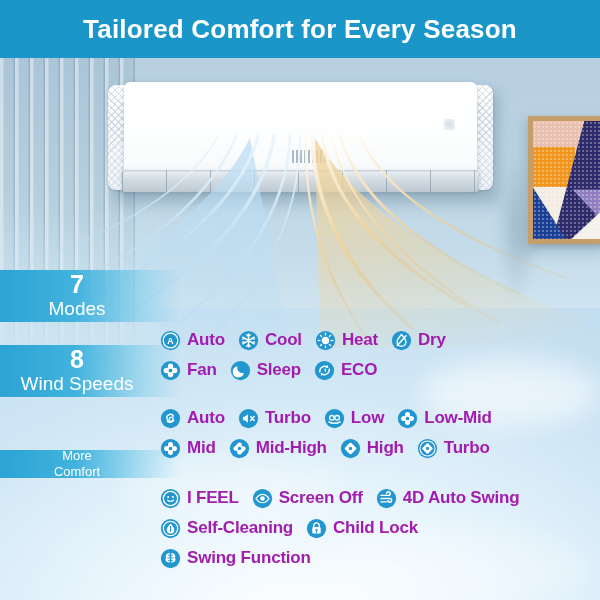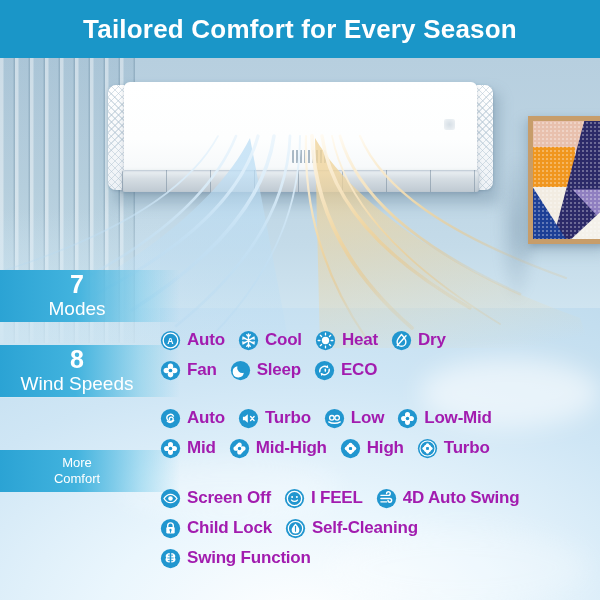--- a/index.html
+++ b/index.html
@@ -131,21 +131,21 @@
   
   .badge{
     position:absolute;left:0;height:46px;width:180px;
     background:linear-gradient(90deg,#2ba3d4 0%,#42b3de 42%,rgba(104,198,232,.45) 78%,rgba(150,215,238,0) 100%);
     color:#ffffff;
     display:flex;flex-direction:column;align-items:center;justify-content:center;
     text-align:center;
   }
   .badge.b1{top:270px;height:52px;}
   .badge.b2{top:345px;height:52px;}
-  .badge.b3{top:450px;height:42px;}
+  .badge.b3{top:450px;height:28px;}
   .badge-num{font-size:25px;font-weight:bold;line-height:1.0;margin-left:-26px;}
   .badge-lbl{font-size:19px;line-height:1.25;margin-left:-26px;font-weight:normal;}
   .badge.b3 .badge-lbl{font-size:13px;}
 
   
   .groups{position:absolute;left:0;top:58px;width:600px;height:542px;}
   .grp{position:absolute;left:160px;width:440px;}
   .grp.g1{top:267px;}
   .grp.g2{top:345px;}
   .grp.g3{top:425px;}
@@ -452,66 +452,66 @@
           <span class="lbl">Turbo</span>
         </div>
       </div>
     </div>
 
     <div class="grp g3">
       <div class="row">
         <div class="item">
           <svg class="ic" viewBox="0 0 24 24">
             <circle cx="12" cy="12" r="11" fill="#2196cf"></circle>
-            <path d="M4.6 12c2-3.2 4.6-4.8 7.4-4.8S17.4 8.8 19.4 12c-2 3.2-4.6 4.8-7.4 4.8S6.6 15.2 4.6 12z" fill="none" stroke="#fff" stroke-width="1.5"></path>
-            <circle cx="12" cy="12" r="2.6" fill="#fff"></circle>
-          </svg>
-          <span class="lbl">Screen Off</span>
-        </div>
-        <div class="item">
-          <svg class="ic" viewBox="0 0 24 24">
-            <circle cx="12" cy="12" r="11" fill="#2196cf"></circle>
             <circle cx="12" cy="12" r="8.2" fill="none" stroke="#fff" stroke-width="1.5"></circle>
             <circle cx="9.3" cy="10.2" r="1.15" fill="#fff"></circle>
             <circle cx="14.7" cy="10.2" r="1.15" fill="#fff"></circle>
             <path d="M8.6 13.8c1.8 2 5 2 6.8 0" fill="none" stroke="#fff" stroke-width="1.5" stroke-linecap="round"></path>
           </svg>
           <span class="lbl">I FEEL</span>
         </div>
         <div class="item">
           <svg class="ic" viewBox="0 0 24 24">
             <circle cx="12" cy="12" r="11" fill="#2196cf"></circle>
+            <path d="M4.6 12c2-3.2 4.6-4.8 7.4-4.8S17.4 8.8 19.4 12c-2 3.2-4.6 4.8-7.4 4.8S6.6 15.2 4.6 12z" fill="none" stroke="#fff" stroke-width="1.5"></path>
+            <circle cx="12" cy="12" r="2.6" fill="#fff"></circle>
+          </svg>
+          <span class="lbl">Screen Off</span>
+        </div>
+        <div class="item">
+          <svg class="ic" viewBox="0 0 24 24">
+            <circle cx="12" cy="12" r="11" fill="#2196cf"></circle>
             <g stroke="#fff" stroke-width="1.6" stroke-linecap="round" fill="none">
               <path d="M5.6 8.4h8.6a2.1 2.1 0 1 0-2.1-2.1"></path>
               <path d="M5.6 12h10.2a2.1 2.1 0 1 1-2.1 2.1"></path>
               <path d="M5.6 15.8h6.6"></path>
             </g>
           </svg>
           <span class="lbl">4D Auto Swing</span>
         </div>
       </div>
       <div class="row">
         <div class="item">
           <svg class="ic" viewBox="0 0 24 24">
             <circle cx="12" cy="12" r="11" fill="#2196cf"></circle>
+            <circle cx="12" cy="12" r="8.2" fill="none" stroke="#fff" stroke-width="1.4"></circle>
+            <path d="M12 6.2c-3 3.4-4.4 5.4-4.4 7.2a4.4 4.4 0 0 0 8.8 0c0-1.8-1.4-3.8-4.4-7.2z" fill="#fff"></path>
+            <path d="M12 9.6v5.6" stroke="#2196cf" stroke-width="1.3" stroke-linecap="round"></path>
+          </svg>
+          <span class="lbl">Self-Cleaning</span>
+        </div>
+        <div class="item">
+          <svg class="ic" viewBox="0 0 24 24">
+            <circle cx="12" cy="12" r="11" fill="#2196cf"></circle>
             <path d="M8.8 10.6V8.8a3.2 3.2 0 0 1 6.4 0v1.8" fill="none" stroke="#fff" stroke-width="1.6"></path>
             <rect x="7.2" y="10.4" width="9.6" height="7.4" rx="1.6" fill="#fff"></rect>
             <circle cx="12" cy="13.6" r="1.25" fill="#2196cf"></circle>
             <path d="M12 14.4v1.9" stroke="#2196cf" stroke-width="1.3" stroke-linecap="round"></path>
           </svg>
           <span class="lbl">Child Lock</span>
-        </div>
-        <div class="item">
-          <svg class="ic" viewBox="0 0 24 24">
-            <circle cx="12" cy="12" r="11" fill="#2196cf"></circle>
-            <circle cx="12" cy="12" r="8.2" fill="none" stroke="#fff" stroke-width="1.4"></circle>
-            <path d="M12 6.2c-3 3.4-4.4 5.4-4.4 7.2a4.4 4.4 0 0 0 8.8 0c0-1.8-1.4-3.8-4.4-7.2z" fill="#fff"></path>
-            <path d="M12 9.6v5.6" stroke="#2196cf" stroke-width="1.3" stroke-linecap="round"></path>
-          </svg>
-          <span class="lbl">Self-Cleaning</span>
         </div>
       </div>
       <div class="row">
         <div class="item">
           <svg class="ic" viewBox="0 0 24 24">
             <circle cx="12" cy="12" r="11" fill="#2196cf"></circle>
             <path d="M11.1 5.6c-2.6 0-4.6 1.7-4.6 3.6 0 .7.2 1.3.6 1.8-.5.5-.8 1.2-.8 2 0 2 1.9 3.5 4.3 3.5.2 0 .4 0 .5-.02z" fill="#fff"></path>
             <path d="M12.9 5.6c2.6 0 4.6 1.7 4.6 3.6 0 .7-.2 1.3-.6 1.8.5.5.8 1.2.8 2 0 2-1.9 3.5-4.3 3.5-.2 0-.4 0-.5-.02z" fill="#fff"></path>
             <path d="M12 5.4v13.2" stroke="#2196cf" stroke-width="1.2"></path>
             <g stroke="#2196cf" stroke-width="1" stroke-linecap="round">

